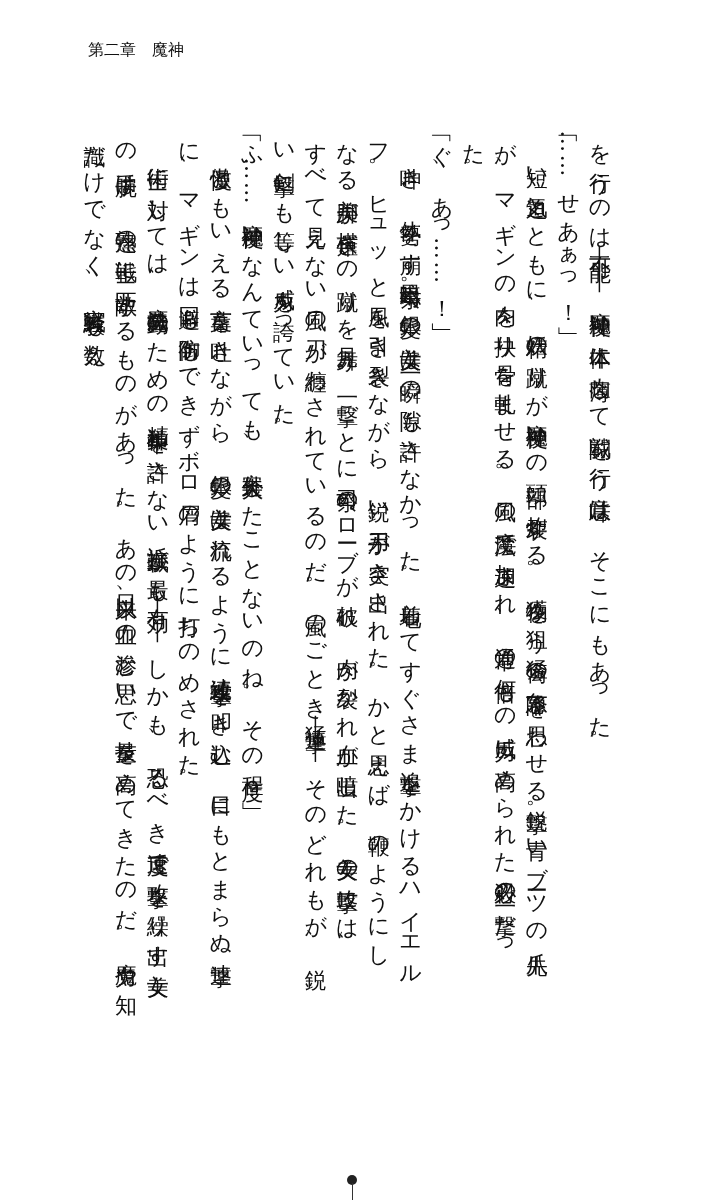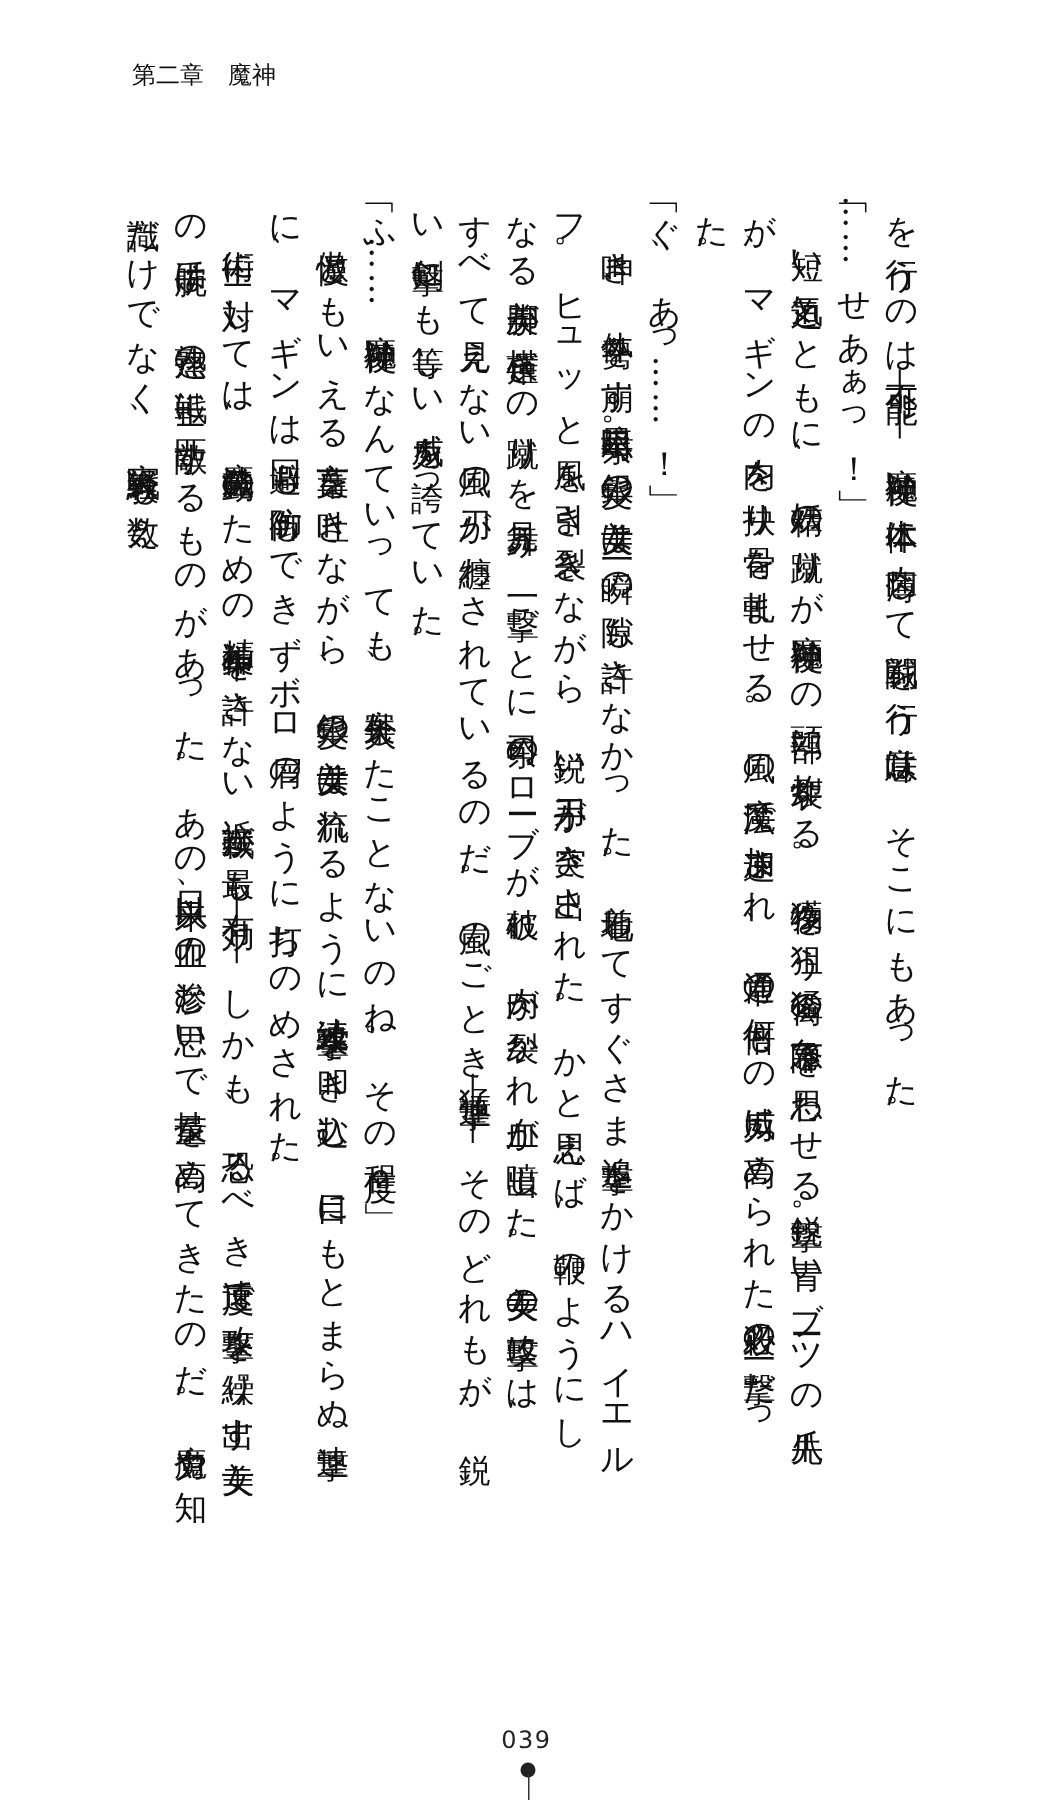--- a/index.html
+++ b/index.html
@@ -55,18 +55,17 @@
     <p>を行うのは不可能――魔神使い本体に肉薄して戦闘を行う意味は、そこにもあった。</p>
     <p>「……せあぁっ！」</p>
     <p class="indent">短い気迫とともに、妖精の蹴りが魔神使いの頭部に炸裂する。獲物を狙う猛禽の急降下を思わせる鋭撃。青いブーツの爪先が、マギンの肉を抉り骨を軋ませる。風の魔法で加速され、通常の何倍もの威力に高められた必殺の一撃だった。</p>
     <p>「ぐ、あっ……！」</p>
     <p class="indent">呻き、体勢を崩す暗黒司祭。銀髪の美女は一瞬の隙も許さなかった。着地してすぐさま追撃をかけるハイエルフ。ヒュッと風を引き裂きながら、鋭い手刀が突き出された。かと思えば、鞭のようにしなる美脚が横薙ぎの蹴りを見舞う。一撃ごとに司祭のローブが破れ、肉が裂かれ血が噴出した。美女の攻撃には、すべて見えない風の刃が纏わされているのだ。嵐のごとき猛連撃――そのどれもが、鋭い剣撃にも等しい威力を誇っていた。</p>
     <p>「ふ……魔神使いなんていっても、案外大したことないのね。その程度？」</p>
     <p class="indent">傲慢ともいえる言葉を吐きながら、銀髪の美女は流れるように連続攻撃を叩き込む。目にもとまらぬ連撃に、マギンは回避も防御もできずボロ屑のように打ちのめされた。</p>
     <p class="indent">術士に対しては、魔法発動のための精神集中を許さない近接戦が最も有効――しかも、恐るべき速度で攻撃を繰り出す美女の手腕は、熟達の戦士に匹敵するものがあった。あの日以来、血の滲む思いで技量を高めてきたのだ。魔力や知識だけでなく、実戦経験も数え</p>
   </div>
 
-  <div class="page-number">039</div>
   <div class="page-marker">
     <div class="dot"></div>
     <div class="stem"></div>
   </div>
 </div>
 
 </body></html>

